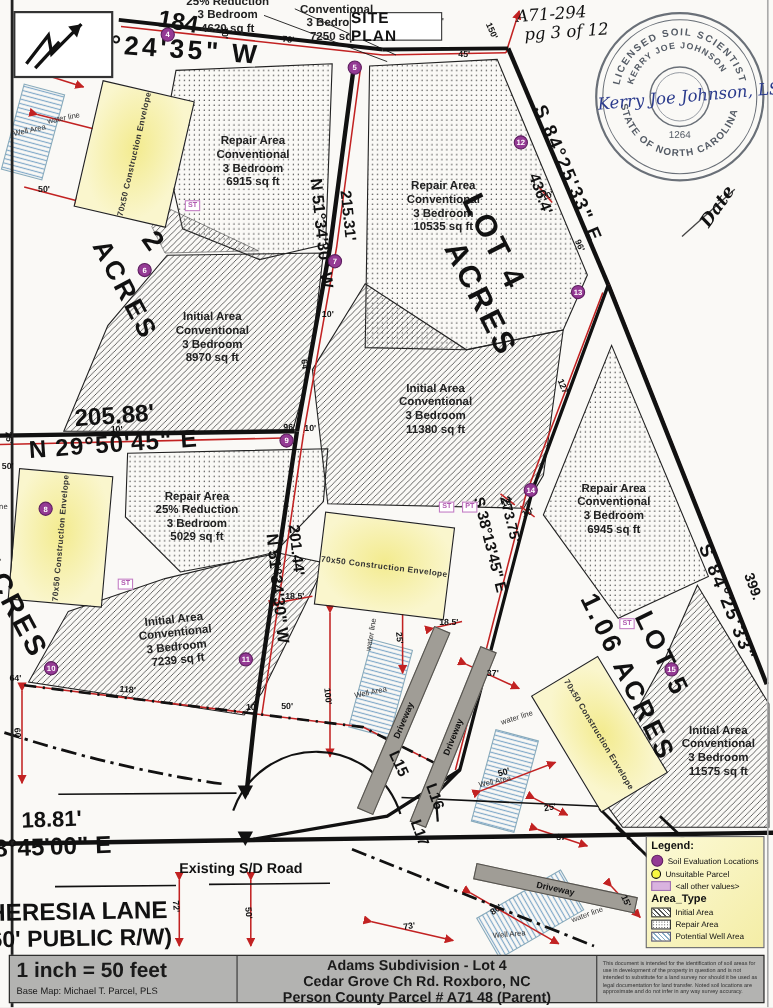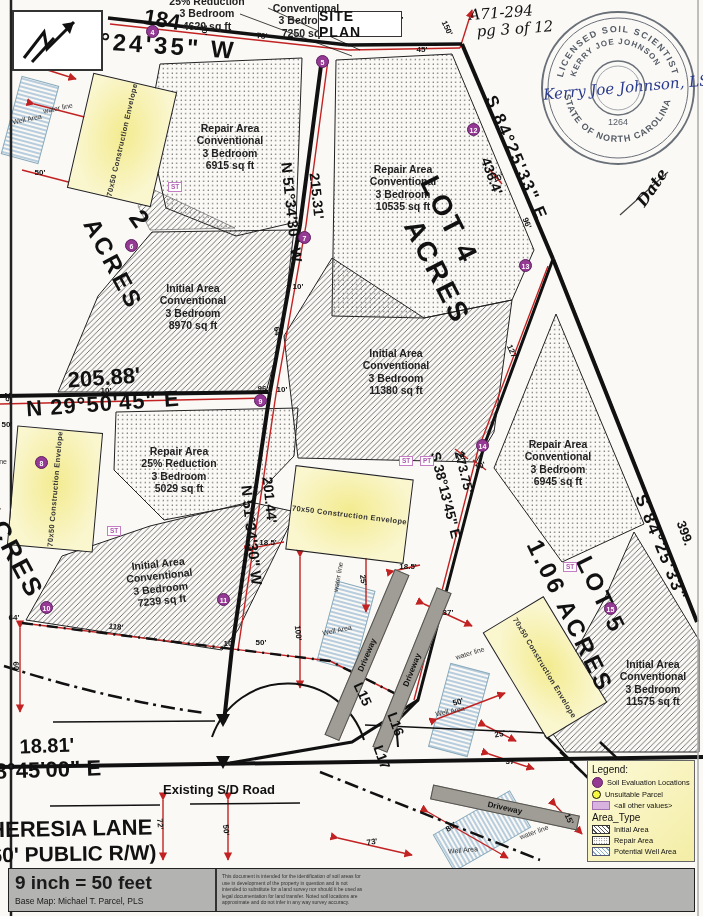--- a/index.html
+++ b/index.html
@@ -20,21 +20,21 @@
   .env{background:radial-gradient(ellipse at 50% 45%, #f3eb8f 0%, #faf6cd 75%);
        border:1.6px solid #222;box-sizing:border-box;}
   .env span{position:absolute;left:50%;top:50%;font-size:7.5px;font-weight:bold;color:#333;
             letter-spacing:.4px;white-space:nowrap;}
   .strip{background:#a09d96;border:1px solid #55534e;box-sizing:border-box;}
   .strip span{position:absolute;left:50%;top:50%;font-size:8px;font-weight:bold;color:#111;white-space:nowrap;}
   .white-box{background:#fff;border:1.6px solid #333;box-sizing:border-box;}
   
   #legend{background:linear-gradient(135deg,#fcfad8 0%,#f4eda6 100%);border:1px solid #666;
           box-sizing:border-box;padding:3px 4px;}
-  #legend .ttl{font-size:10px;font-weight:normal;color:#111;}
+  #legend .ttl{font-size:10px;font-weight:bold;color:#111;}
   #legend .row{display:flex;align-items:center;gap:4px;margin-top:2px;}
   #legend .row span{font-size:7.4px;color:#111;}
   .lc-purple{width:9px;height:9px;border-radius:50%;background:#943a94;border:1px solid #5e1f60;flex:0 0 auto;}
   .lc-yellow{width:7px;height:7px;border-radius:50%;background:#f8f840;border:1.6px solid #111;flex:0 0 auto;}
   .sw{width:18px;height:9px;flex:0 0 auto;box-sizing:border-box;}
   .sw-pink{background:#d9b3df;border:1px solid #a070b0;}
   .sw-hatch{background:repeating-linear-gradient(45deg,#fff 0 2px,#555 2px 3px);border:1px solid #333;}
   .sw-dots{background-image:radial-gradient(#444 .6px, transparent .8px);background-size:2.5px 2.5px;
            background-color:#fff;border:1px solid #333;}
   .sw-blue{background:repeating-linear-gradient(45deg,#fff 0 2px,#8ab0c8 2px 3px);border:1px solid #557;}
@@ -382,22 +382,27 @@
         <span>Repair Area</span>
       </div>
     <div class="row">
         <div class="sw sw-blue"></div>
         <span>Potential Well Area</span>
       </div>
   </div>
 
   <div class="abs" id="titlebar" style="left:8px;top:868px;width:687px;height:44px;">
     <div id="tb-left">
-      <div id="tb-scale">9 inch = 50 feet</div>
+      <div id="tb-scale">1 inch = 50 feet</div>
       <div id="tb-base">Base Map: Michael T. Parcel, PLS</div>
+    </div>
+    <div id="tb-center">
+      <div>Adams Subdivision - Lot 4</div>
+      <div>Cedar Grove Ch Rd. Roxboro, NC</div>
+      <div>Person County Parcel # A71 48 (Parent)</div>
     </div>
     <div id="tb-right">
       <div>This document is intended for the identification of soil areas for use in development of the property in question and is not intended to substitute for a land survey nor should it be used as legal documentation for land transfer. Noted soil locations are approximate and do not infer in any way survey accuracy.</div>
     </div>
   </div>
 
 
 </div>
 
 </body></html>

